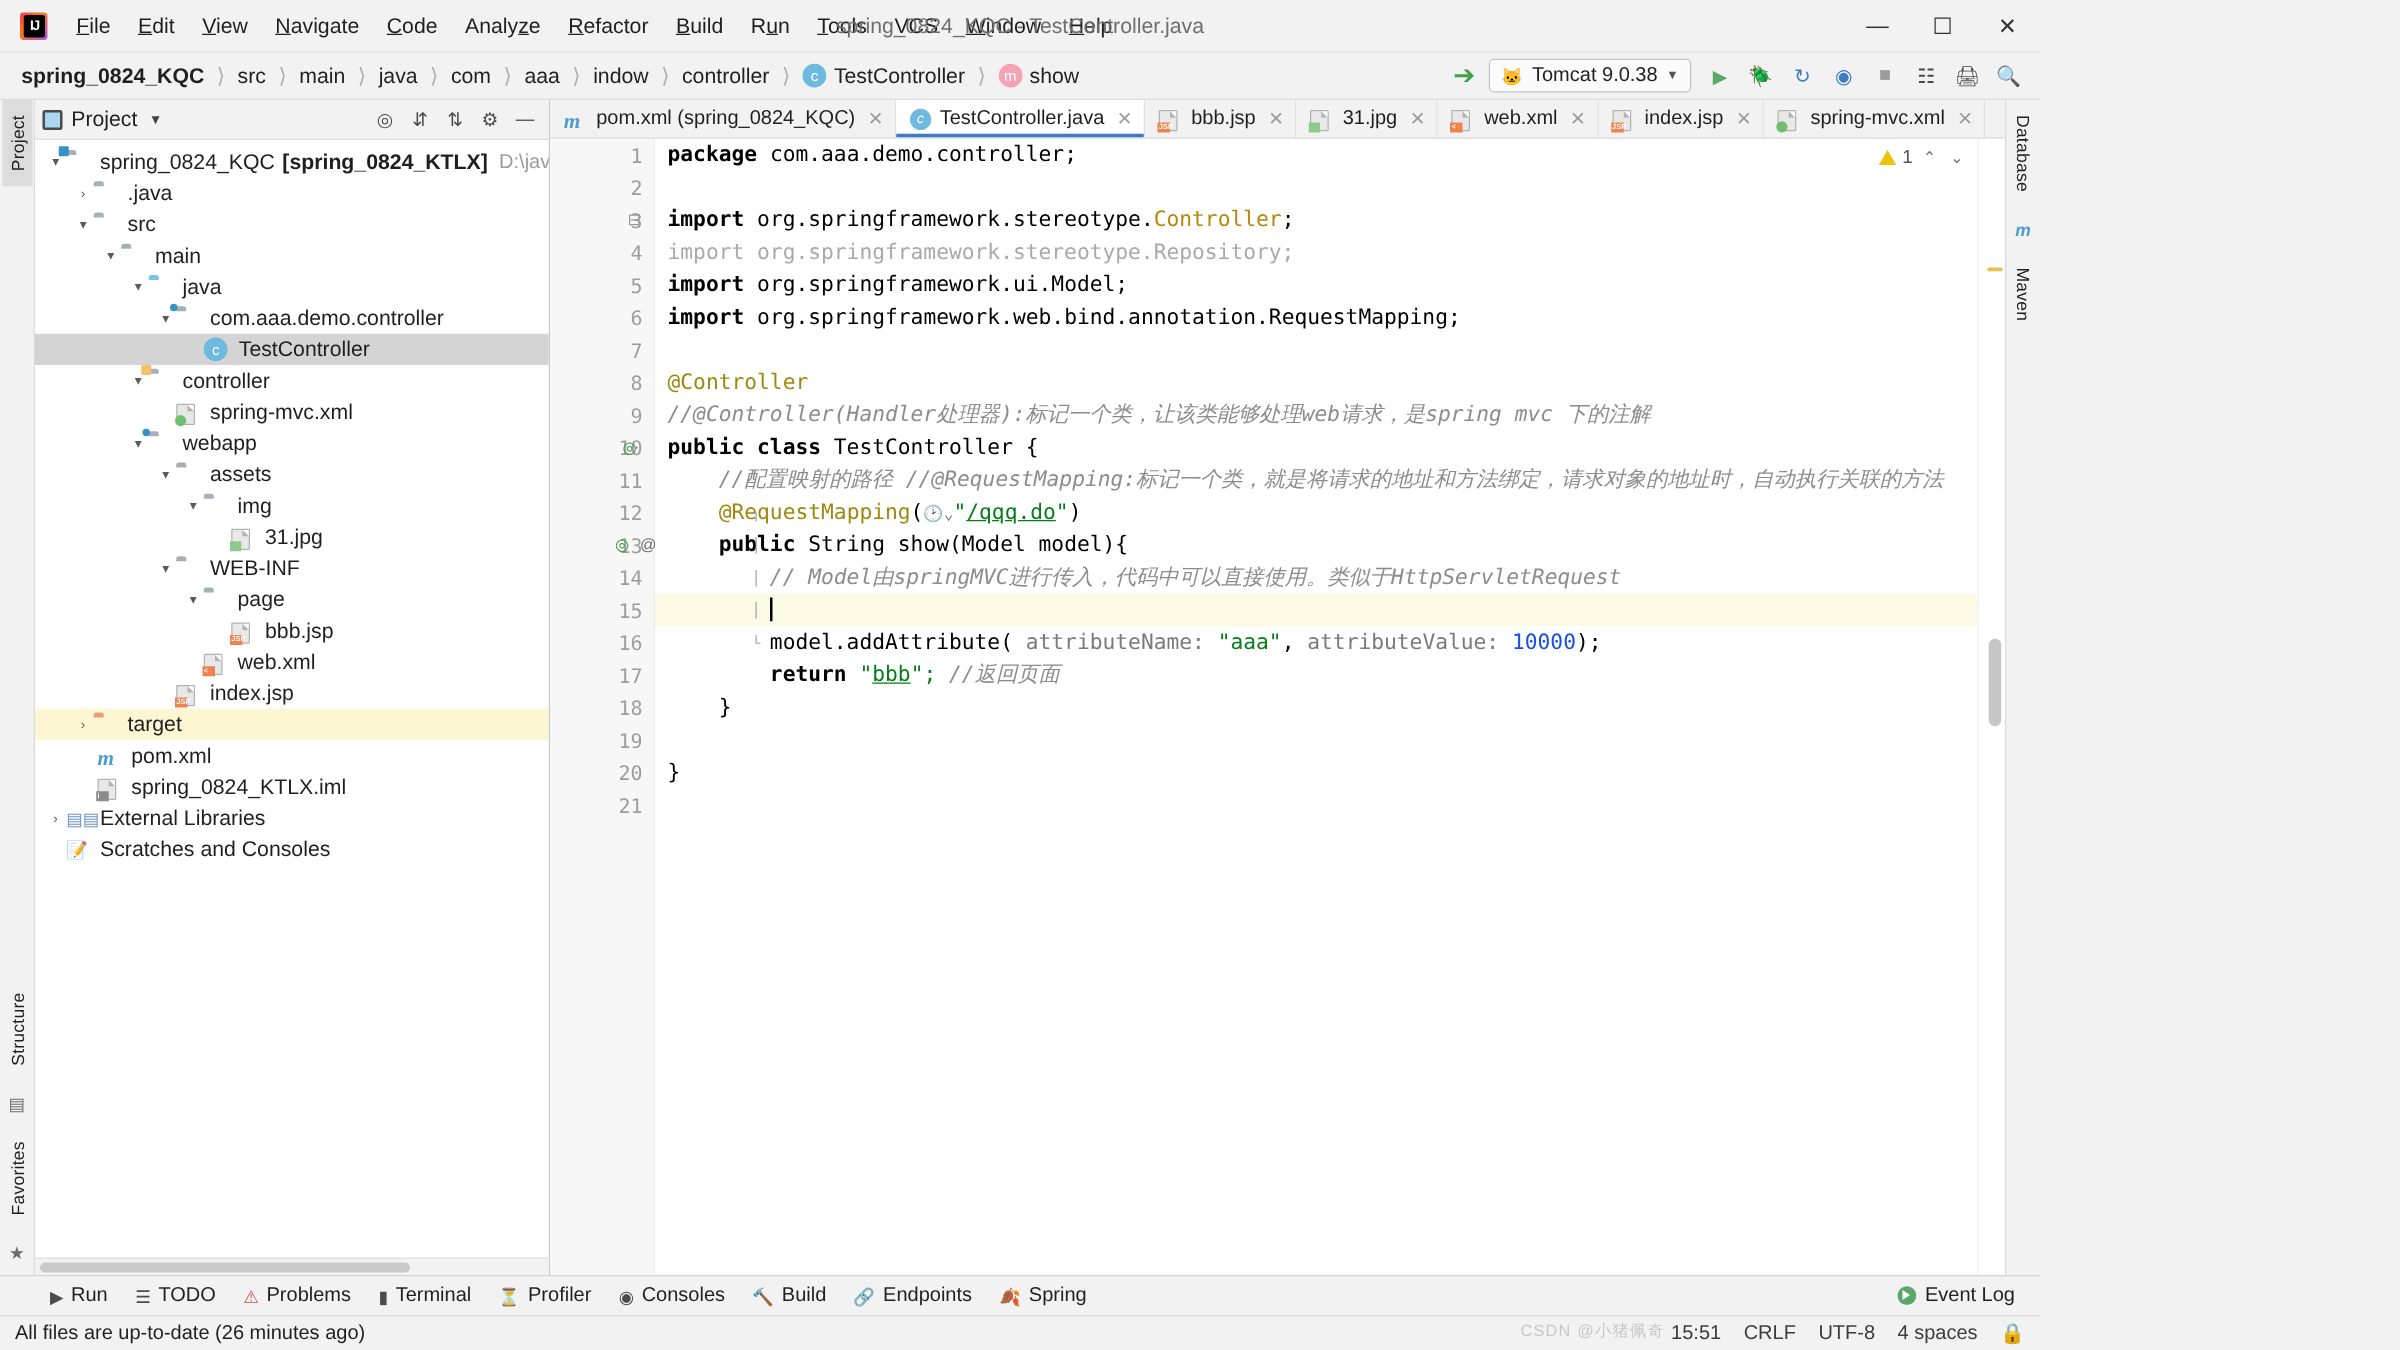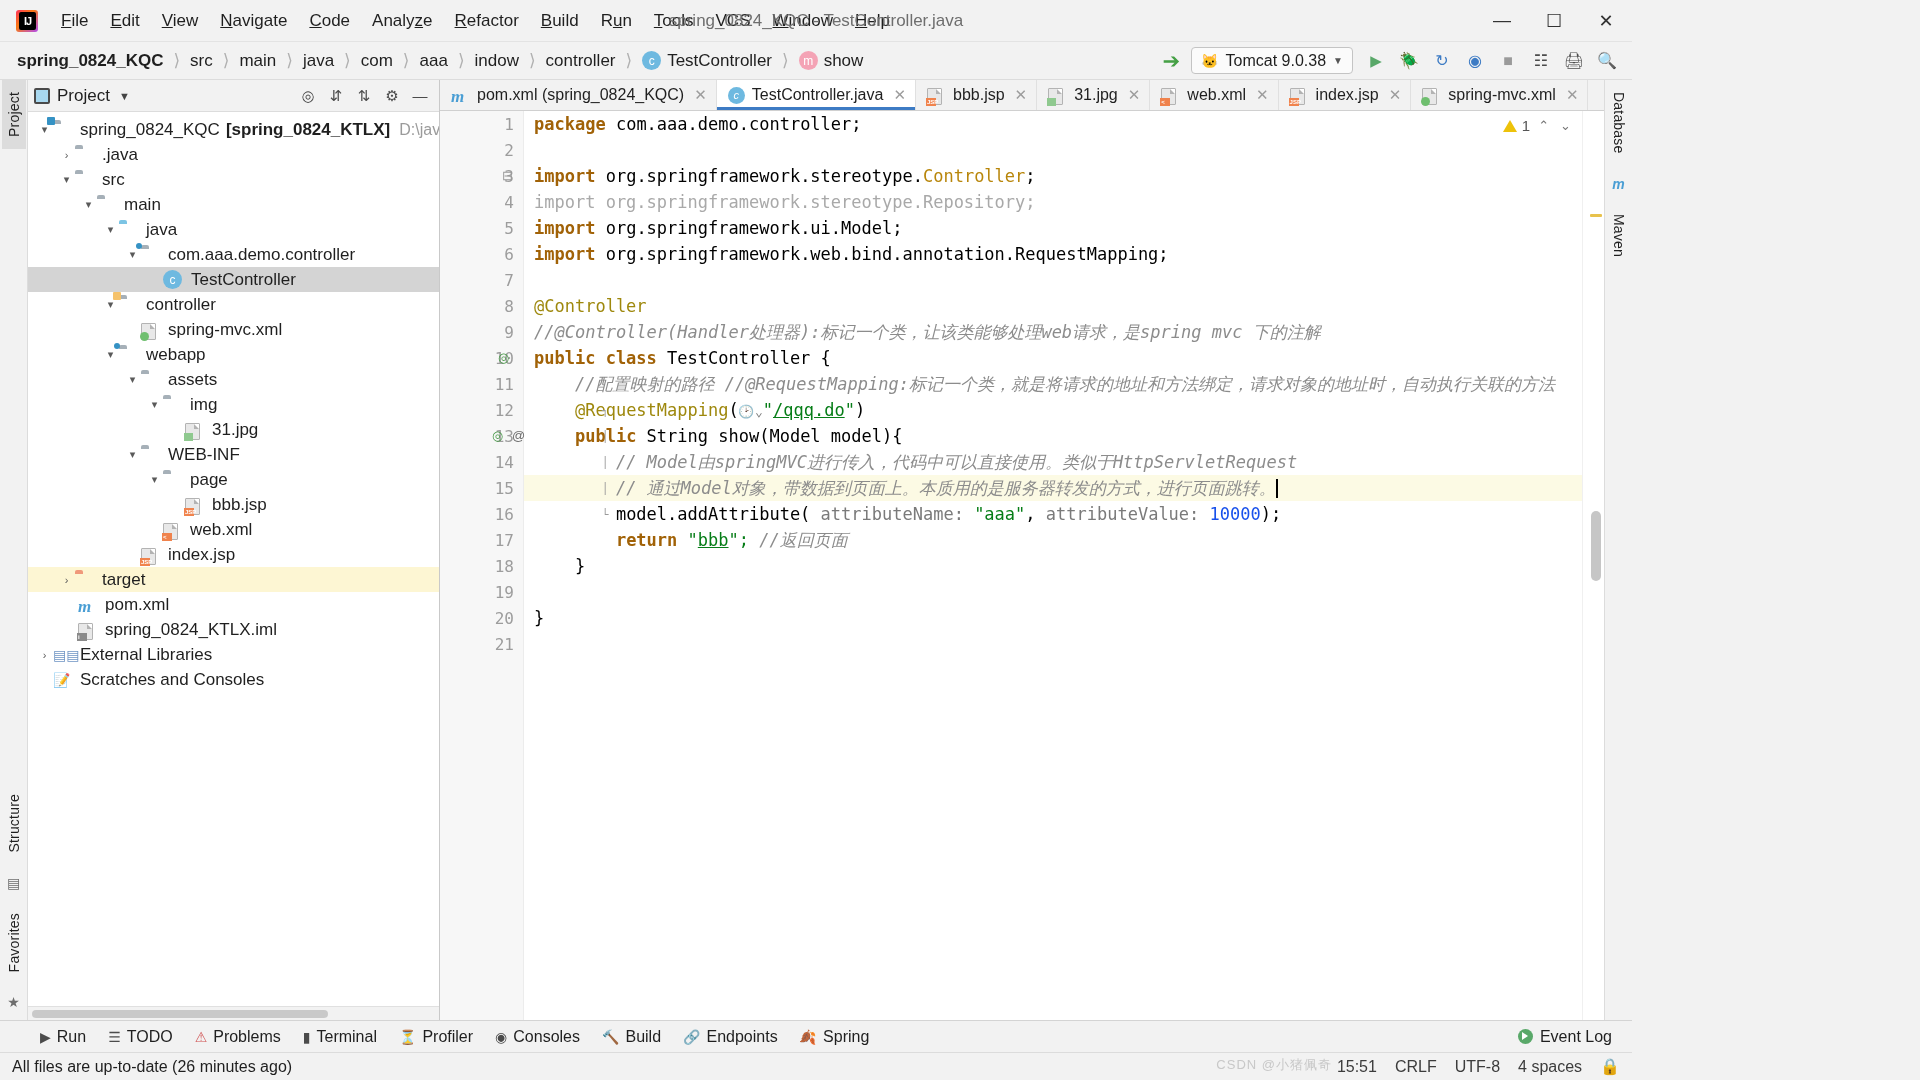--- a/index.html
+++ b/index.html
@@ -161,21 +161,21 @@
            padding-right:9px; color:#9d9d9d; font-size:16px;
            font-family:"DejaVu Sans Mono", monospace; }
   .gmark { position:absolute; font-size:13px; }
   .code { flex:1 1 auto; position:relative; overflow:hidden;
           font-family:"DejaVu Sans Mono", monospace; font-size:17px; }
   .cline { height:26px; line-height:26px; white-space:pre; padding-left:10px; }
   .cline.cur { background:#fcfae4; }
   .fold { position:absolute; left:74px; width:14px; height:26px; display:flex;
           align-items:center; justify-content:center; color:#9a9a9a; font-size:11px; }
 
-  .kw  { color:#a16207; font-weight:bold; }
+  .kw  { color:#000000; font-weight:bold; }
   .kw2 { color:#000; }
   .str { color:#067d17; }
   .num { color:#1750eb; }
   .cmt { color:#8c8c8c; font-style:italic; }
   .anno{ color:#9e880d; }
   .cls { color:#b8860b; }
   .dim { color:#a9a9a9; }
   .param { color:#7a7a7a; }
   .ulink { color:#067d17; text-decoration:underline; }
   .caret { display:inline-block; width:2px; height:19px; background:#000; vertical-align:-4px;
@@ -559,21 +559,21 @@
           <div class="cline"><span class="kw">import</span> <span class="kw2">org.springframework.ui.Model;</span></div>
           <div class="cline"><span class="kw">import</span> <span class="kw2">org.springframework.web.bind.annotation.RequestMapping;</span></div>
           <div class="cline"></div>
           <div class="cline"><span class="anno">@Controller</span></div>
           <div class="cline"><span class="cmt">//@Controller(Handler处理器):标记一个类，让该类能够处理web请求，是spring mvc 下的注解</span></div>
           <div class="cline"><span class="kw">public class </span><span class="kw2">TestController {</span></div>
           <div class="cline">    <span class="cmt">//配置映射的路径 //@RequestMapping:标记一个类，就是将请求的地址和方法绑定，请求对象的地址时，自动执行关联的方法</span></div>
           <div class="cline">    <span class="anno">@RequestMapping</span><span class="kw2">(</span><span class="param" style="font-size:13px">🕑⌄</span><span class="str">"<u>/qqq.do</u>"</span><span class="kw2">)</span></div>
           <div class="cline">    <span class="kw">public </span><span class="kw2">String show(Model model){</span></div>
           <div class="cline">        <span class="cmt">// Model由springMVC进行传入，代码中可以直接使用。类似于HttpServletRequest</span></div>
-          <div class="cline cur">        <span class="cmt">// 通过Model对象，带数据到页面上。本质用的是服务器转发的方式，进行页面跳转。</span><span class="caret"></span></div>
+          <div class="cline cur">        <span class="caret"></span></div>
           <div class="cline">        <span class="kw2">model.addAttribute( </span><span class="param">attributeName:</span><span class="str"> "aaa"</span><span class="kw2">, </span><span class="param">attributeValue:</span><span class="num"> 10000</span><span class="kw2">);</span></div>
           <div class="cline">        <span class="kw">return </span><span class="str">"</span><span class="ulink">bbb</span><span class="str">";</span><span class="cmt"> //返回页面</span></div>
           <div class="cline">    <span class="kw2">}</span></div>
           <div class="cline"></div>
           <div class="cline"><span class="kw2">}</span></div>
           <div class="cline"></div>
 
           <div class="fold" style="top:286px;">┐</div>
           <div class="fold" style="top:312px;">│</div>
           <div class="fold" style="top:338px;">│</div>

